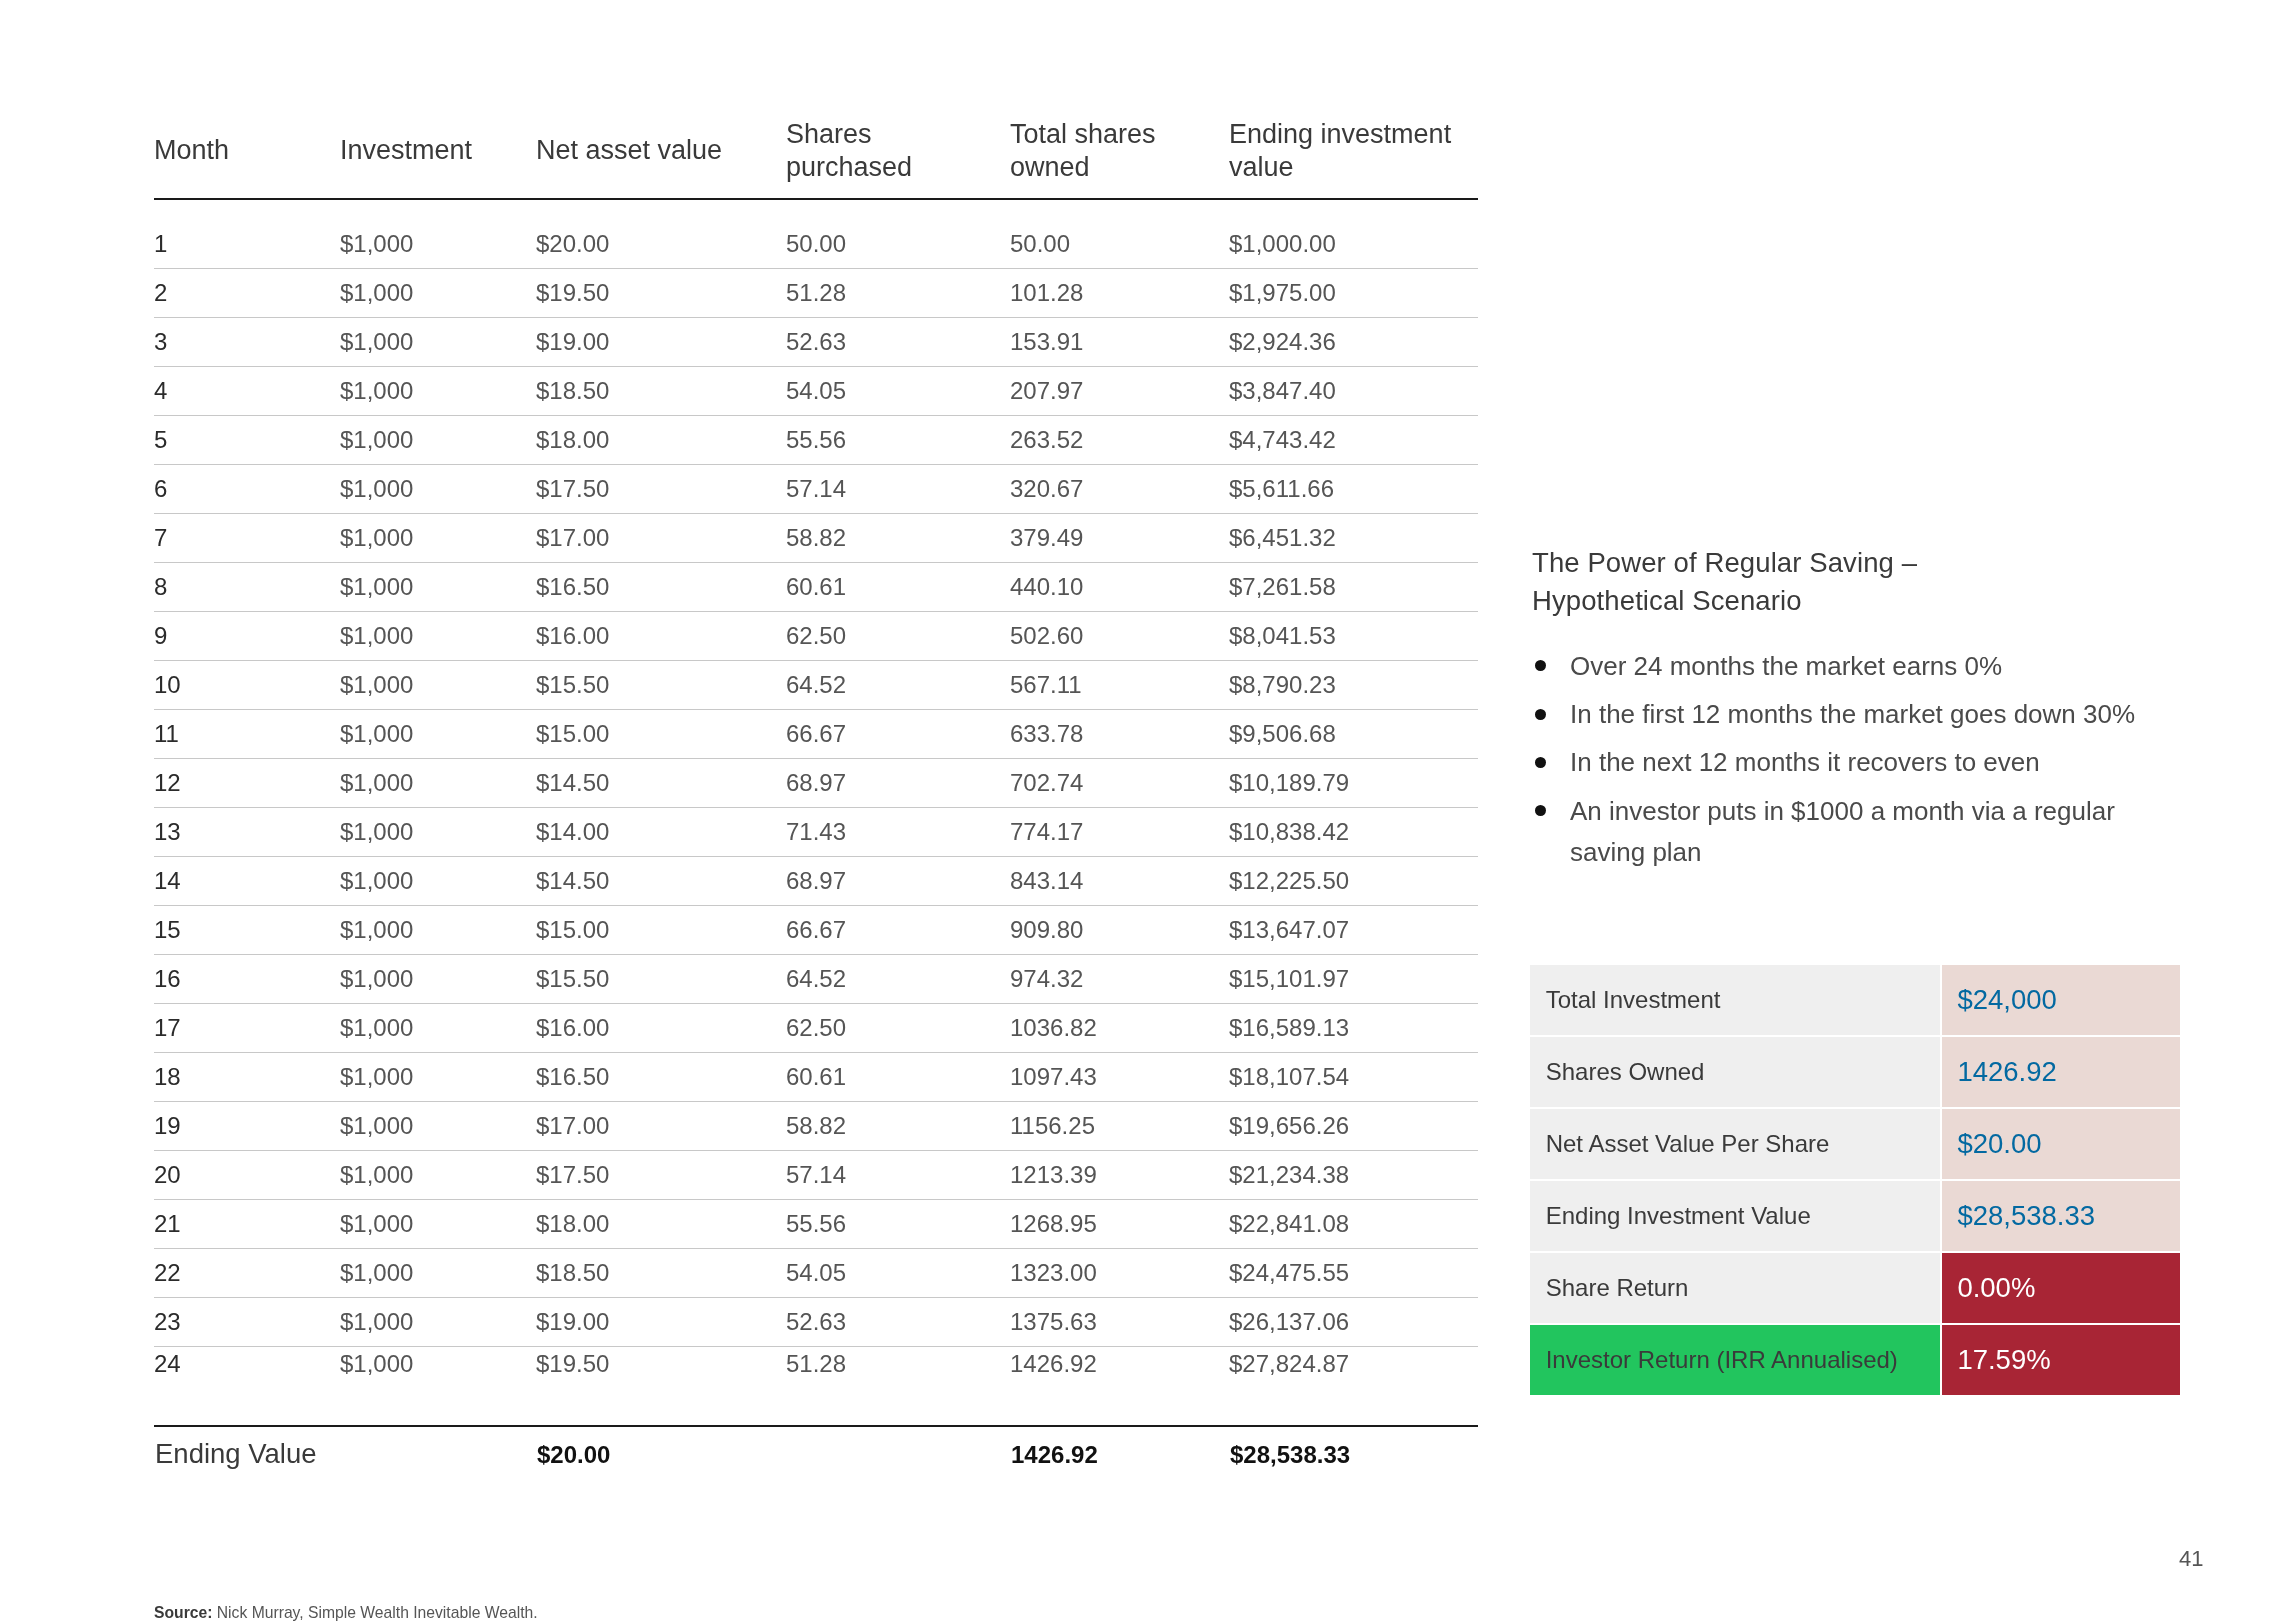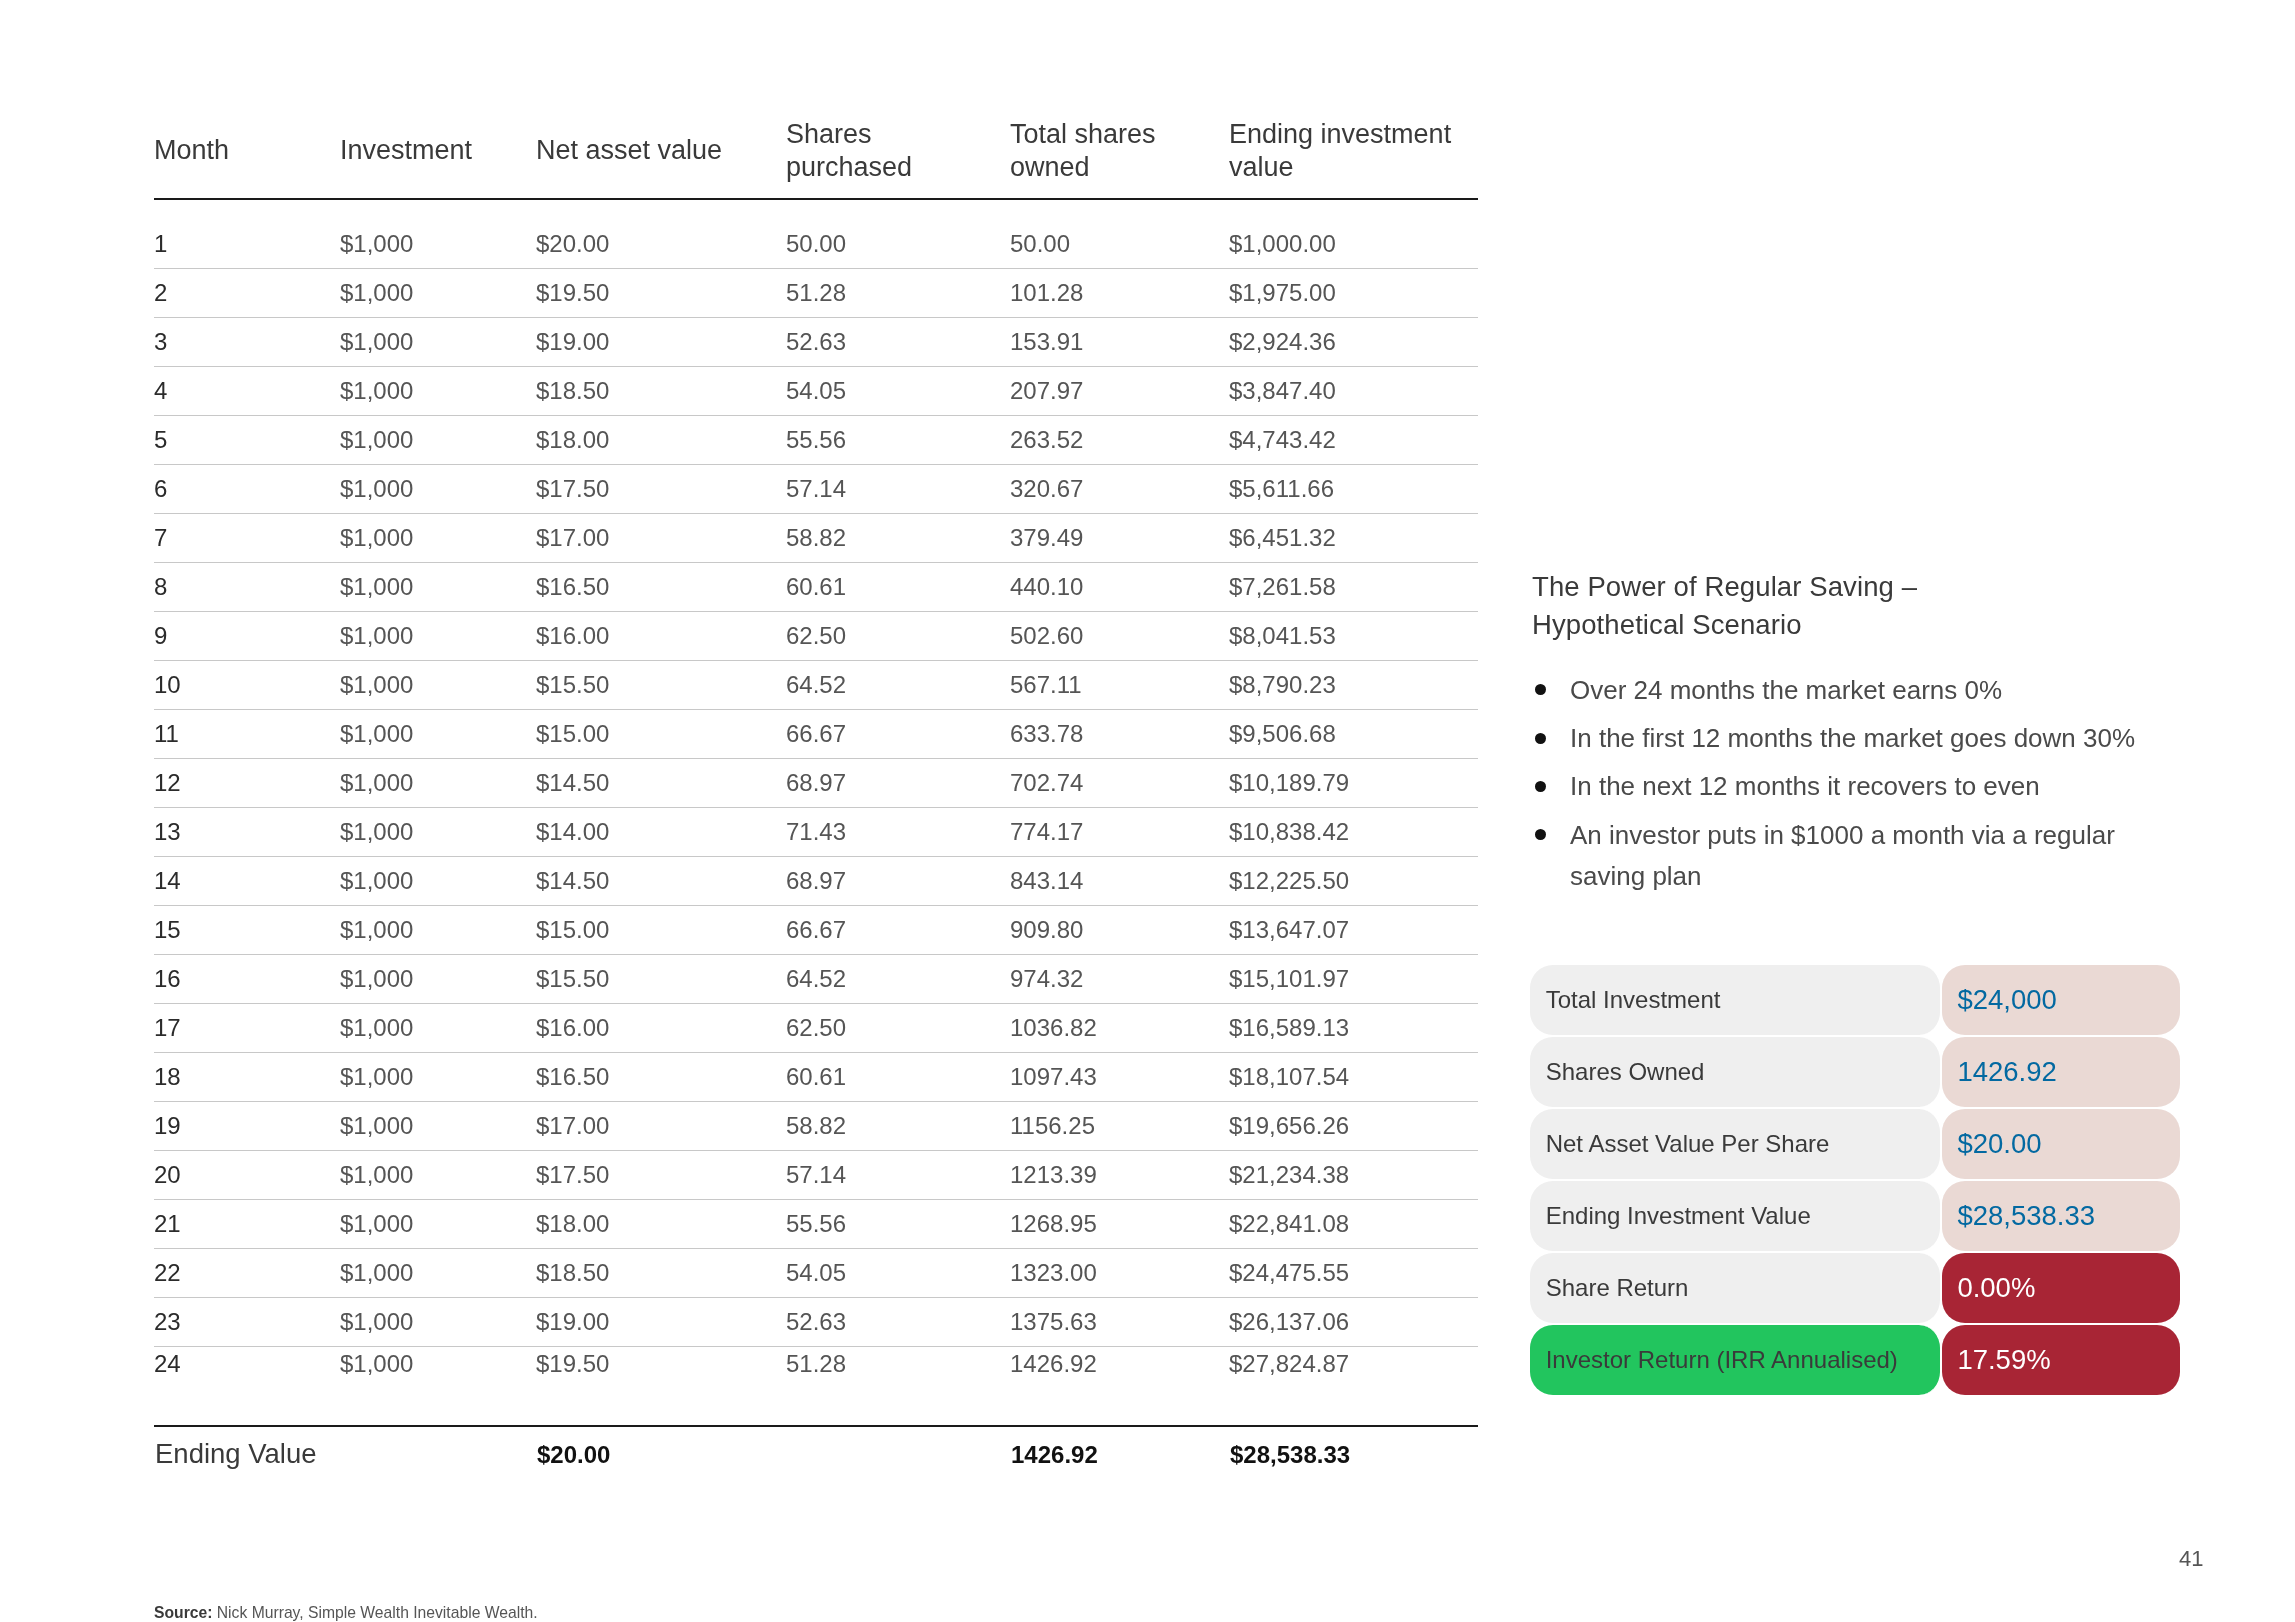--- a/index.html
+++ b/index.html
@@ -31,39 +31,39 @@
   }
   .data-table tbody td.month { color: #2b2b2b; }
   .data-table tbody tr.last td { border-bottom: none; height: 42px; vertical-align: top; padding-top: 2.6px; }
   .data-table tbody tr.gap td { height: 33px; border-bottom: 2.6px solid #1a1a1a; padding: 0; }
   .data-table tfoot td {
     font-size: 24px; color: #111111; font-weight: bold; padding-top: 14.4px; vertical-align: top;
   }
   .data-table tfoot td.foot-label { font-size: 27.5px; font-weight: normal; color: #3a3a3a; padding-top: 11.8px; }
 
   
-  .panel { position: absolute; left: 1532px; top: 568px; width: 654px; }
+  .panel { position: absolute; left: 1532px; top: 544px; width: 654px; }
   .panel-title {
     font-size: 27.5px; line-height: 38px; color: #3a3a3a; margin: 0; font-weight: normal;
     letter-spacing: 0.1px;
   }
   .bullets { list-style: none; margin: 26px 0 0 0; padding: 0; }
   .bullets li {
     position: relative; padding-left: 38px; font-size: 26px; line-height: 41px;
     color: #4a4a4a; margin-bottom: 7.2px;
   }
   .bullets li .dot {
     position: absolute; left: 2.6px; top: 14.4px; width: 11px; height: 11px;
     border-radius: 50%; background: #111111;
   }
   .summary {
     position: absolute; left: 1530px; top: 963px; width: 650px;
     border-collapse: separate; border-spacing: 0 2.6px;
   }
-  .summary td { height: 70px; padding: 0 0 0 15.7px; vertical-align: middle; border-radius: 23px; }
+  .summary td { height: 70px; padding: 0 0 0 15.7px; vertical-align: middle; }
   .summary td.lbl {
     width: 394px; background: #efefef; font-size: 24px; color: #3a3a3a;
     border-right: 2.6px solid #ffffff;
   }
   .summary td.val { background: #ead9d4; font-size: 27.5px; color: #0369a1; }
   .summary td.val.hl { background: #a82535; color: #ffffff; }
 
   
   .source { position: absolute; left: 154px; top: 1604px; font-size: 15.7px; color: #555555; }
   .source b { color: #3a3a3a; }

